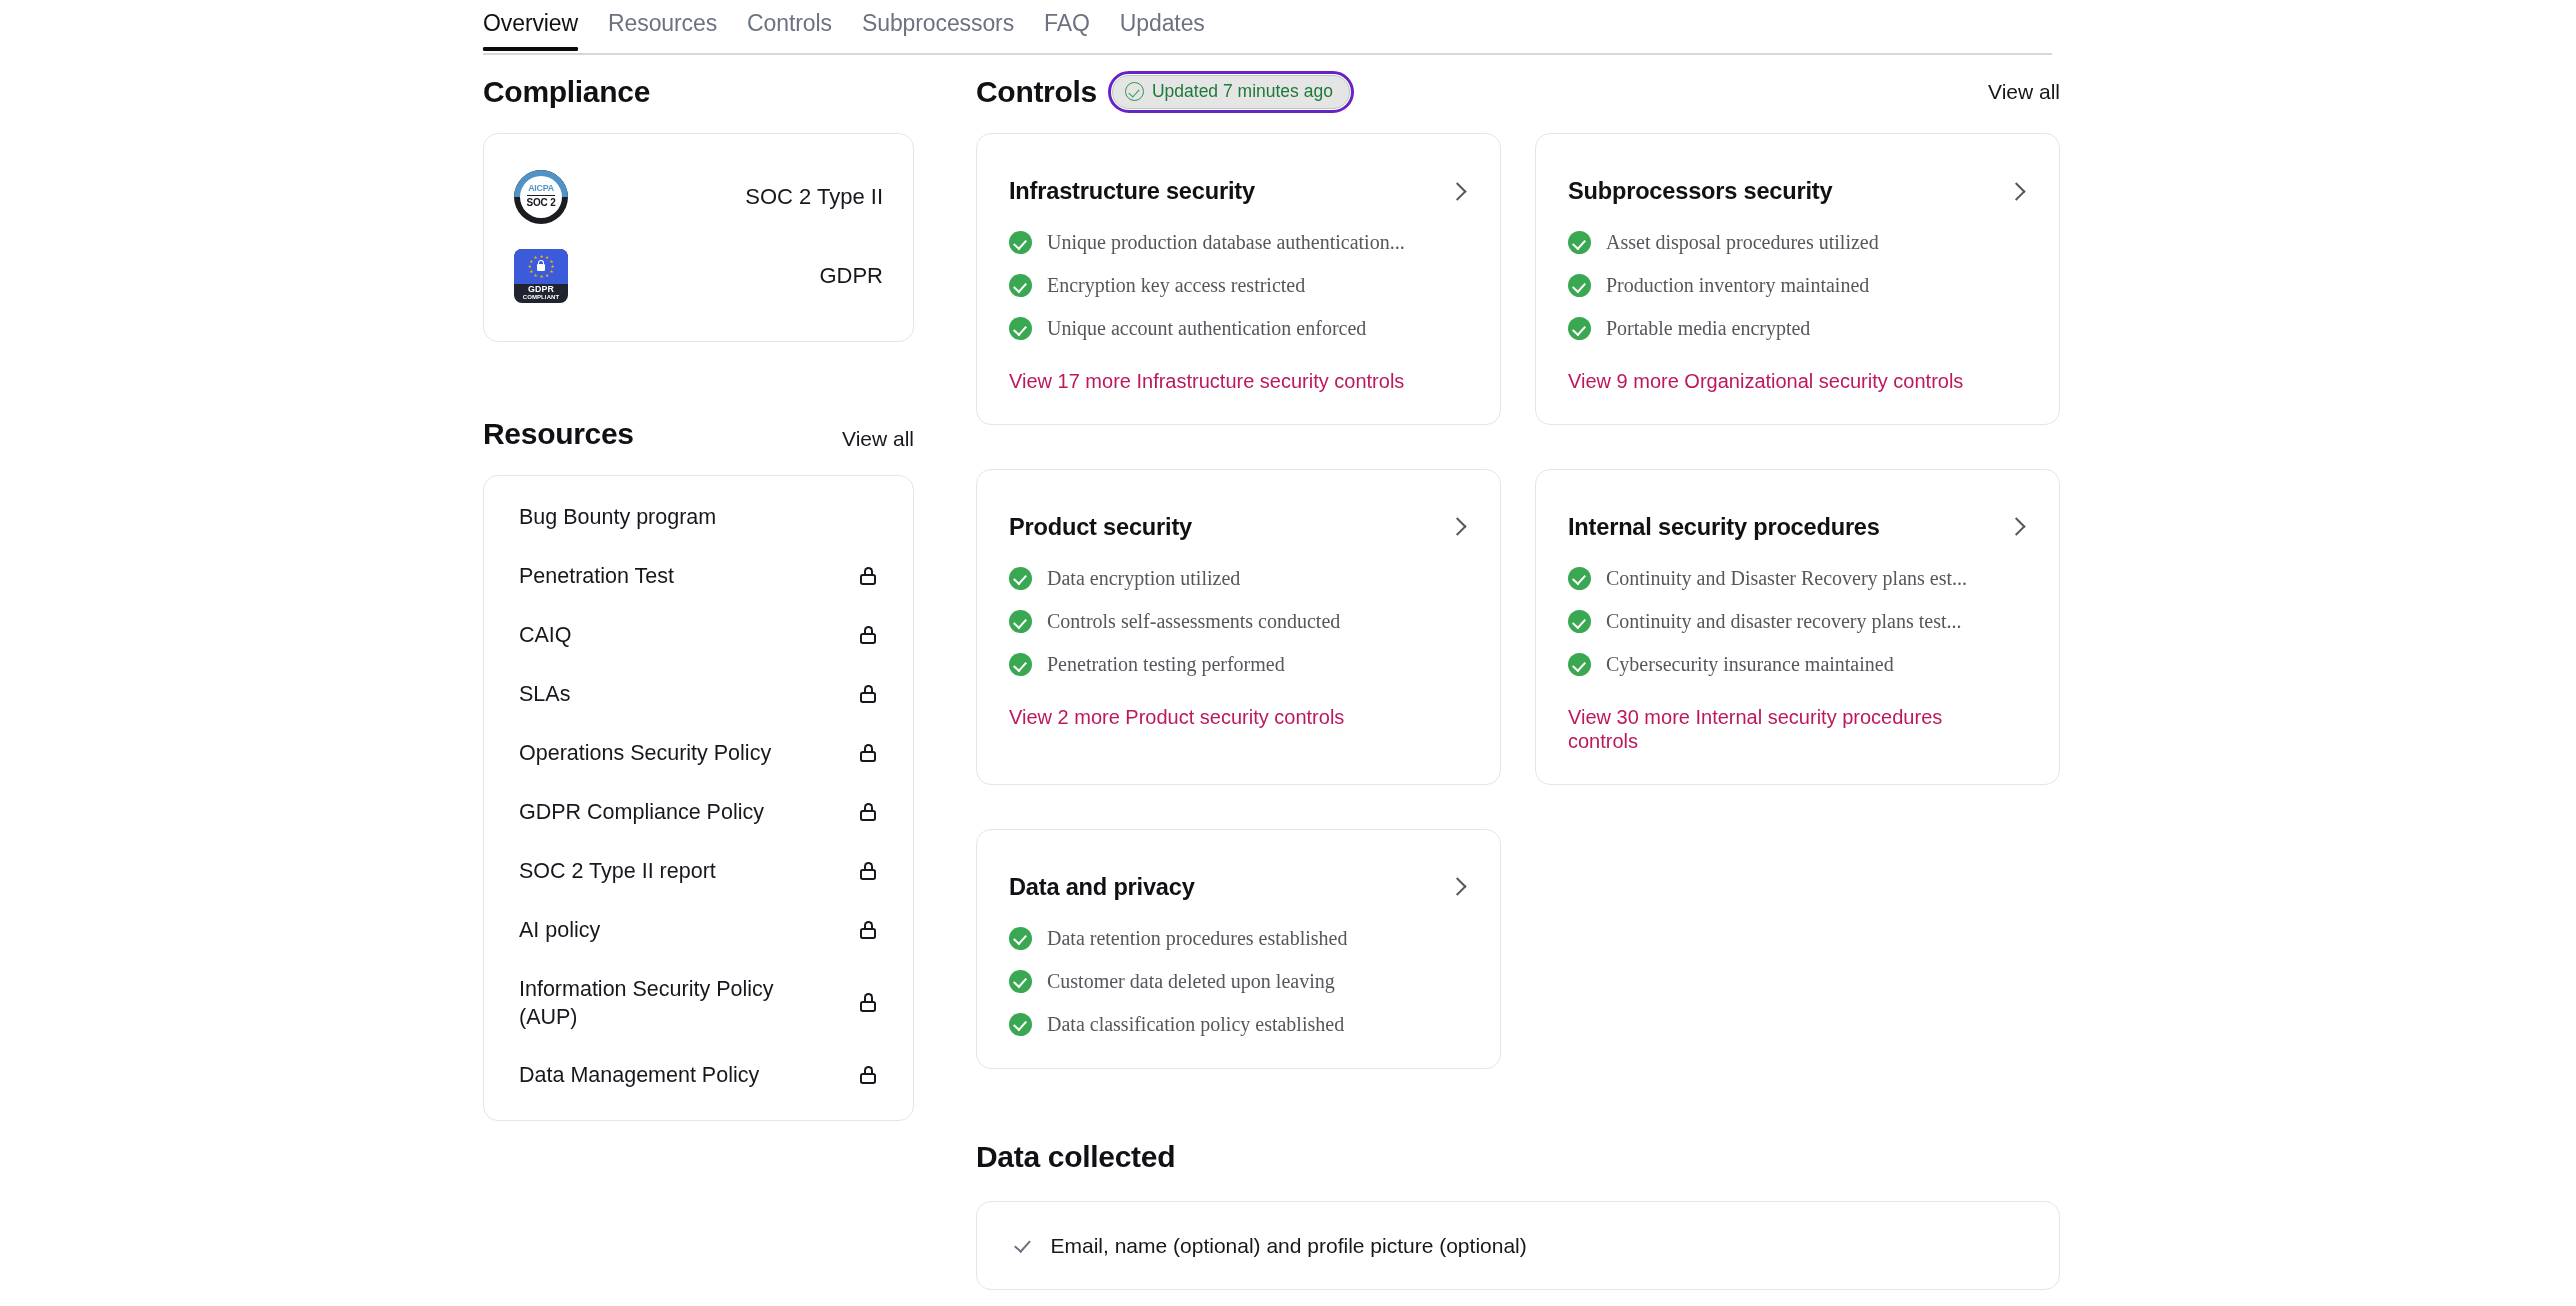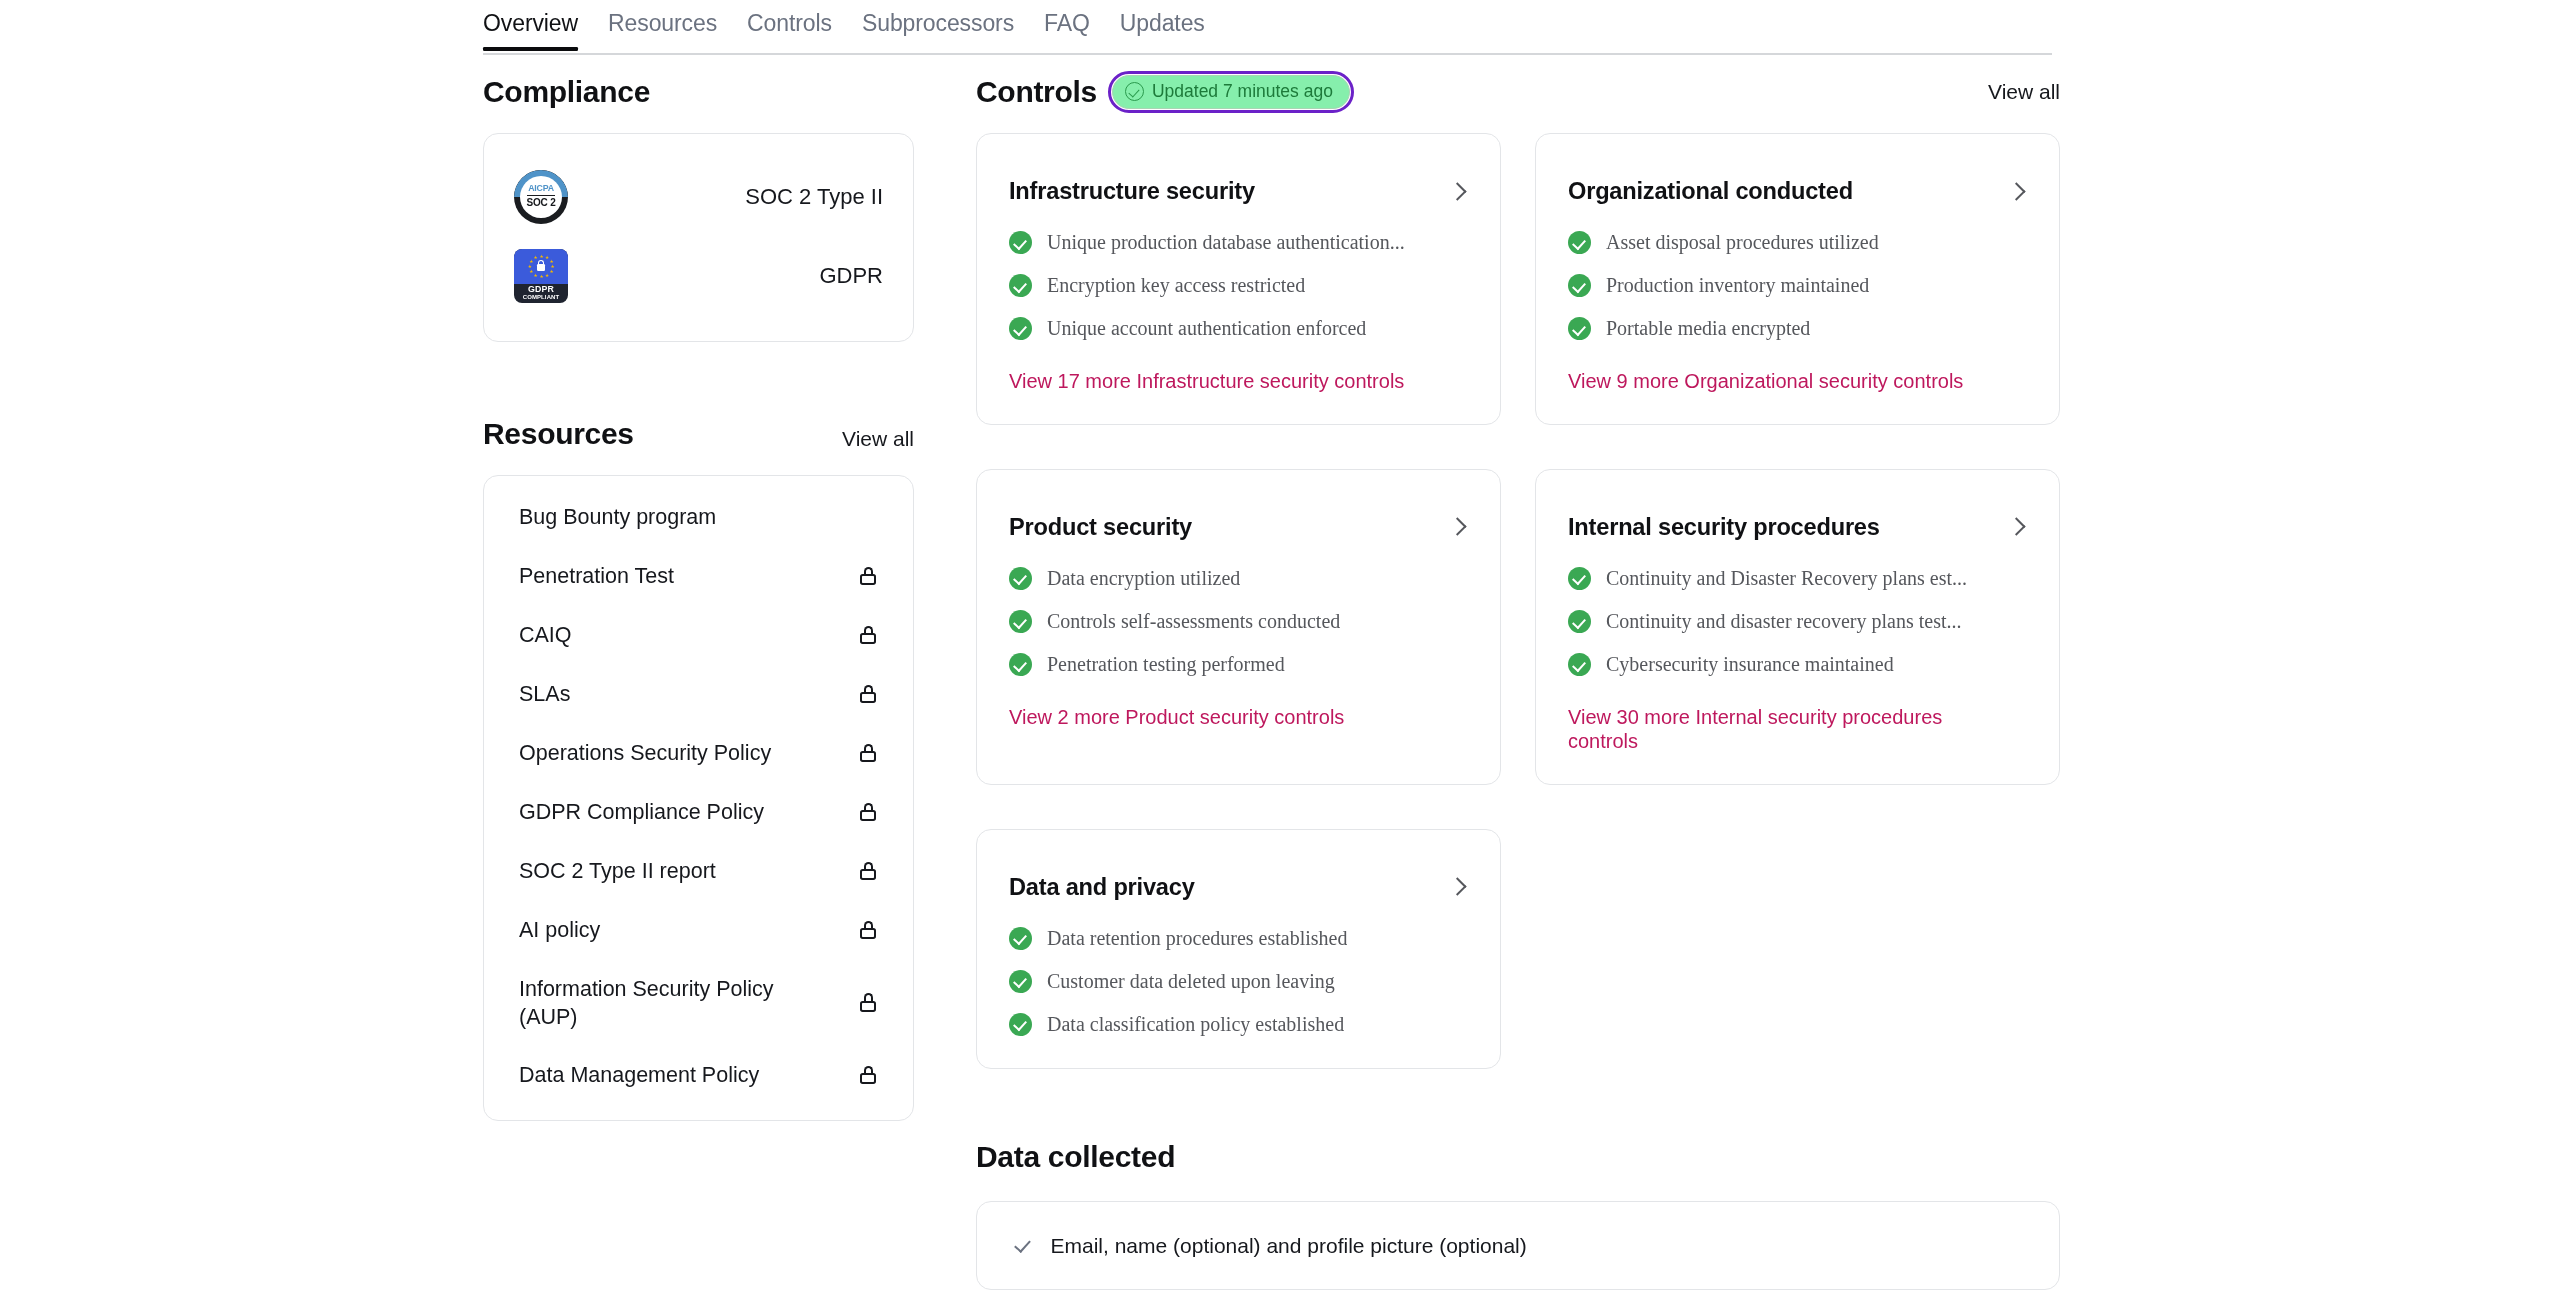--- a/index.html
+++ b/index.html
@@ -173,21 +173,21 @@
   .lock-spacer { width: 17.5px; height: 20px; flex: none; }
 
   
   .controls-head {
     display: flex; align-items: center;
     justify-content: space-between; margin-bottom: 23px;
   }
   .controls-left { display: flex; align-items: center; gap: 15px; }
   .badge {
     display: inline-flex; align-items: center; gap: 8px;
-    background: #86efac; border: 1.3px solid #a9d5b4;
+    background: #e5e5e5; border: 1.3px solid #a9d5b4;
     border-radius: 673px; padding: 4.7px 16px 5.4px 12px;
     outline: 3.4px solid #6b21c8; outline-offset: 1.3px;
     cursor: pointer;
   }
   .badge-text {
     font-size: 17.5px; line-height: 21.5px;
     color: #1d7a3a; white-space: nowrap;
   }
   .check-ring {
     width: 19px; height: 19px; border-radius: 50%;
@@ -450,21 +450,21 @@
             <span class="ctrl-item-label">Encryption key access restricted</span>
           </div>
           <div class="ctrl-item">
             <span class="dot-check"></span>
             <span class="ctrl-item-label">Unique account authentication enforced</span>
           </div>
           <div class="view-more">View 17 more Infrastructure security controls</div>
         </div>
         <div class="card ctrl-card">
           <div class="ctrl-card-head">
-            <div class="ctrl-title">Organizational conducted</div>
+            <div class="ctrl-title">Subprocessors security</div>
             <div class="chev"></div>
           </div>
           <div class="ctrl-item">
             <span class="dot-check"></span>
             <span class="ctrl-item-label">Asset disposal procedures utilized</span>
           </div>
           <div class="ctrl-item">
             <span class="dot-check"></span>
             <span class="ctrl-item-label">Production inventory maintained</span>
           </div>

